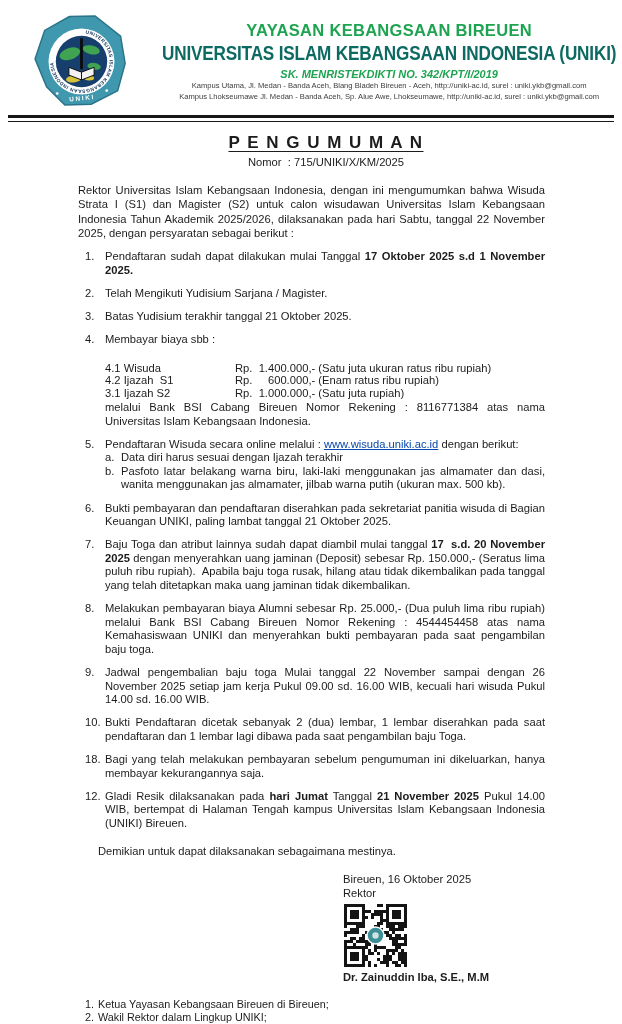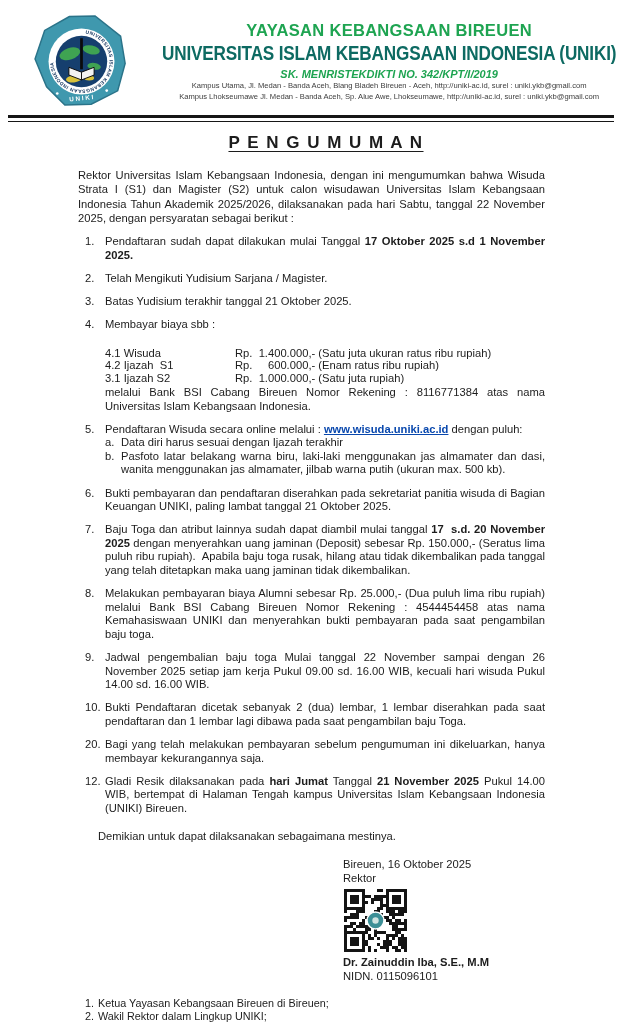--- a/index.html
+++ b/index.html
@@ -29,21 +29,21 @@
 
   
   .content{margin:15px 77px 0 78px; font-size:11.2px; line-height:13.6px;}
   .intro{text-align:justify; line-height:14.4px;}
   .list{margin-top:2px;}
   .item{display:flex; margin-top:9.5px;}
   .num{flex:0 0 27px; padding-left:7px;}
   .body{flex:1; text-align:justify;}
   .body .ws, b.ws{white-space:pre-wrap;}
   b{font-weight:bold;}
-  a.link{color:var(--link); text-decoration:underline; cursor:pointer;font-weight:bold;}
+  a.link{color:var(--link); text-decoration:underline; cursor:pointer;}
 
   .fees{margin-top:15px;}
   .fee-row{display:flex; line-height:12.8px;}
   .fee-label{flex:0 0 130px; white-space:pre-wrap;}
   .fee-val{white-space:pre-wrap;}
   .after-fees{margin-top:1px; text-align:justify;}
 
   .sub{display:flex;}
   .letter{flex:0 0 16px;}
   .sub-body{flex:1; text-align:justify;}
@@ -95,20 +95,21 @@
       <div class="univ"><span>UNIVERSITAS ISLAM KEBANGSAAN INDONESIA  (UNIKI)</span></div>
       <div class="sk">SK. MENRISTEKDIKTI NO. 342/KPT/I/2019</div>
       <div class="addr">Kampus Utama, Jl. Medan - Banda Aceh, Blang Bladeh Bireuen - Aceh, http://uniki-ac.id, surel : uniki.ykb@gmail.com</div>
       <div class="addr">Kampus Lhokseumawe Jl. Medan - Banda Aceh, Sp. Alue Awe, Lhokseumawe, http://uniki-ac.id, surel : uniki.ykb@gmail.com</div>
     </div>
   </div>
   <div class="rule"></div>
 
   <div class="title-wrap">
     <div class="doc-title">P E N G U M U M A N</div>
+    <div class="doc-number">Nomor  : 715/UNIKI/X/KM/2025</div>
   </div>
 
   <div class="content">
     <p class="intro">Rektor Universitas Islam Kebangsaan Indonesia, dengan ini mengumumkan bahwa Wisuda Strata I (S1) dan Magister (S2) untuk calon wisudawan Universitas Islam Kebangsaan Indonesia Tahun Akademik 2025/2026, dilaksanakan pada hari Sabtu, tanggal 22 November 2025, dengan persyaratan sebagai berikut :</p>
 
     <div class="list">
 
       <div class="item">
         <span class="num">1.</span>
         <span class="body"><span>Pendaftaran sudah dapat dilakukan mulai Tanggal </span><b class="ws">17 Oktober 2025 s.d 1 November 2025.</b></span>
@@ -142,21 +143,21 @@
                 <span class="fee-val">Rp.  1.000.000,- (Satu juta rupiah)</span>
             </div>
           </div>
           <div class="after-fees">melalui Bank BSI Cabang Bireuen Nomor Rekening : 8116771384 atas nama Universitas Islam Kebangsaan Indonesia.</div>
         </div>
       </div>
 
       <div class="item">
         <span class="num">5.</span>
         <div class="body">
-          <div><span>Pendaftaran Wisuda secara online melalui : </span><a class="link">www.wisuda.uniki.ac.id</a><span> dengan puluh:</span></div>
+          <div><span>Pendaftaran Wisuda secara online melalui : </span><a class="link">www.wisuda.uniki.ac.id</a><span> dengan berikut:</span></div>
           <div class="sub">
             <span class="letter">a.</span>
               <span class="sub-body">Data diri harus sesuai dengan Ijazah terakhir</span>
           </div>
           <div class="sub">
             <span class="letter">b.</span>
               <span class="sub-body">Pasfoto latar belakang warna biru, laki-laki menggunakan jas almamater dan dasi, wanita menggunakan jas almamater, jilbab warna putih (ukuran max. 500 kb).</span>
           </div>
         </div>
       </div>
@@ -180,21 +181,21 @@
         <span class="num">9.</span>
         <span class="body">Jadwal pengembalian baju toga Mulai tanggal 22 November sampai dengan 26 November 2025 setiap jam kerja Pukul 09.00 sd. 16.00 WIB, kecuali hari wisuda Pukul 14.00 sd. 16.00 WIB.</span>
       </div>
 
       <div class="item">
         <span class="num">10.</span>
         <span class="body">Bukti Pendaftaran dicetak sebanyak 2 (dua) lembar, 1 lembar diserahkan pada saat pendaftaran dan 1 lembar lagi dibawa pada saat pengambilan baju Toga.</span>
       </div>
 
       <div class="item">
-        <span class="num">20.</span>
+        <span class="num">18.</span>
         <span class="body">Bagi yang telah melakukan pembayaran sebelum pengumuman ini dikeluarkan, hanya membayar kekurangannya saja.</span>
       </div>
 
       <div class="item">
         <span class="num">12.</span>
         <span class="body"><span>Gladi Resik dilaksanakan pada </span><b>hari Jumat</b><span> Tanggal </span><b>21 November 2025</b><span> Pukul 14.00 WIB, bertempat di Halaman Tengah kampus Universitas Islam Kebangsaan Indonesia (UNIKI) Bireuen.</span></span>
       </div>
 
     </div>
 
@@ -359,21 +360,20 @@
           <rect x="42" y="0" width="21" height="21" fill="#141414"></rect>
           <rect x="45" y="3" width="15" height="15" fill="#ffffff"></rect>
           <rect x="48" y="6" width="9" height="9" fill="#141414"></rect>
           <rect x="0" y="42" width="21" height="21" fill="#141414"></rect>
           <rect x="3" y="45" width="15" height="15" fill="#ffffff"></rect>
           <rect x="6" y="48" width="9" height="9" fill="#141414"></rect>
           <circle cx="31.5" cy="31.5" r="8.5" fill="#3c8f96" stroke="#ffffff" stroke-width="1.5"></circle>
           <circle cx="31.5" cy="31.5" r="3.2" fill="#cfe3e0"></circle>
         </svg>
       <div class="sig-name">Dr. Zainuddin Iba, S.E., M.M</div>
-      <div>NIDN. 0115096101</div>
     </div>
   </div>
 
   <div class="cc">
     <div class="cc-row"><span class="cc-num">1.</span><span>Ketua Yayasan Kebangsaan Bireuen di Bireuen;</span></div>
     <div class="cc-row"><span class="cc-num">2.</span><span>Wakil Rektor dalam Lingkup UNIKI;</span></div>
 
   </div>
 
 </div>

